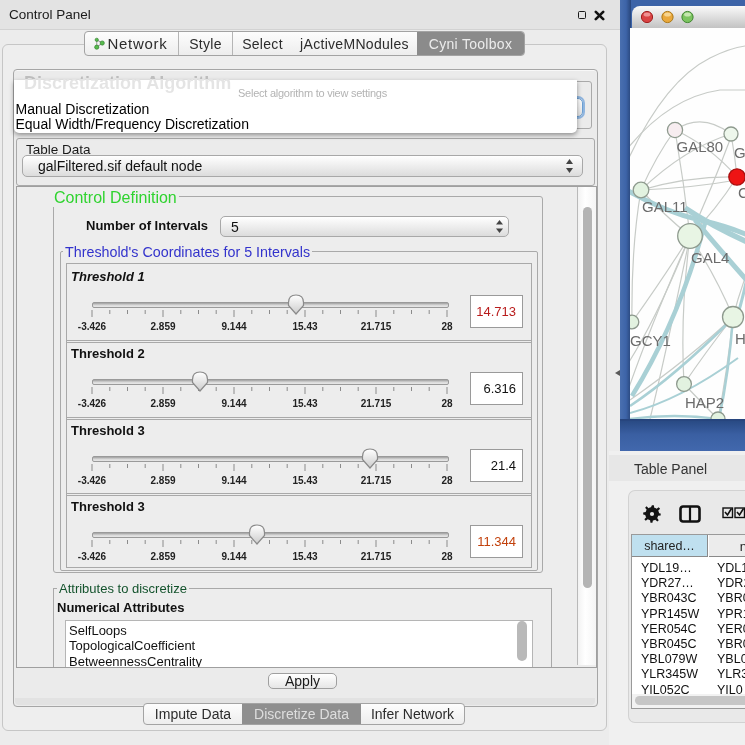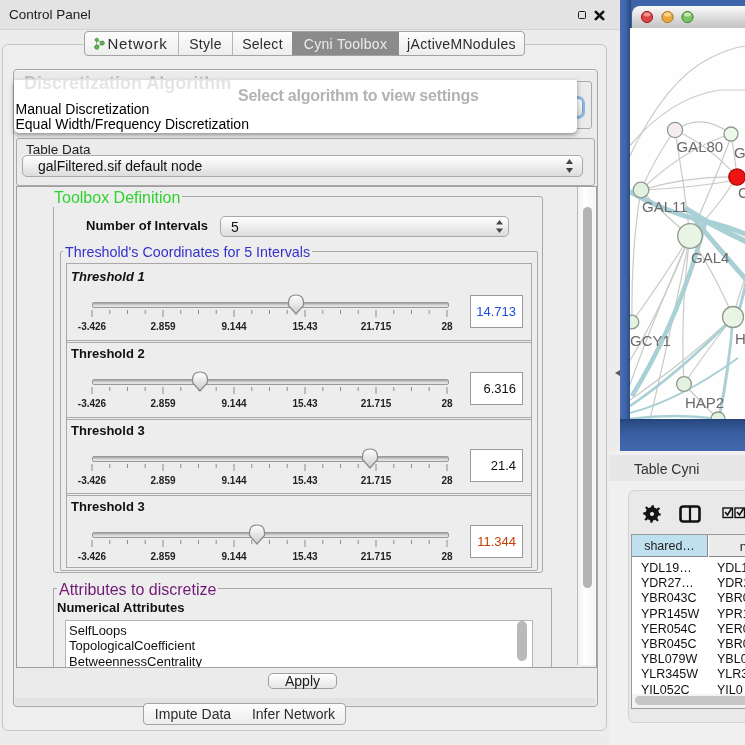--- a/index.html
+++ b/index.html
@@ -28,53 +28,53 @@
       <line x1="3" y1="3.5" x2="9" y2="7" stroke="#9a9a9a" stroke-width="1.1"></line>
       <line x1="3" y1="11.5" x2="9" y2="7" stroke="#9a9a9a" stroke-width="1.1"></line>
       <circle cx="3" cy="3.5" r="1.8" fill="#57bb4e" stroke="#2f7d2a" stroke-width="0.7"></circle>
       <circle cx="3" cy="11.5" r="2.3" fill="#57bb4e" stroke="#2f7d2a" stroke-width="0.7"></circle>
       <circle cx="9" cy="7" r="2.3" fill="#57bb4e" stroke="#2f7d2a" stroke-width="0.7"></circle>
     </svg>
       <span style="font-size:15px;letter-spacing:0.7px;">Network</span>
     </div>
   <div style="display:flex;align-items:center;justify-content:center;box-sizing:border-box;width:54px;border-right:1px solid #b5b5b5;">Style</div>
   <div style="display:flex;align-items:center;justify-content:center;box-sizing:border-box;width:59px;">Select</div>
+  <div style="display:flex;align-items:center;justify-content:center;box-sizing:border-box;width:125px;">jActiveMNodules</div>
   <div style="display:flex;align-items:center;justify-content:center;box-sizing:border-box;width:107px;background:#8b8b8b;color:#ececec;">Cyni Toolbox</div>
-  <div style="display:flex;align-items:center;justify-content:center;box-sizing:border-box;width:125px;">jActiveMNodules</div>
 </div>
 
 <div class="abs" style="left:13px;top:69px;width:583px;height:636px;background:#ebebeb;border:1px solid #a6a6a6;border-radius:4px;box-shadow:inset 0 1px 0 #f8f8f8;"></div>
 
 <div class="grp" style="left:20px;top:81px;width:570px;height:46px;"></div>
 
 <div class="abs" style="left:540px;top:98px;width:41px;height:17px;background:linear-gradient(#ffffff,#e2e2e2);border:1px solid #6b9fd2;border-radius:5px;box-shadow:0 0 0 2px rgba(120,168,220,.8);"></div>
 
 <div class="abs" style="left:14px;top:80px;width:563px;height:53px;background:#ffffff;border-radius:0 0 5px 5px;box-shadow:0 2px 5px rgba(0,0,0,0.4);z-index:5;"></div>
 <div class="abs" style="left:24px;top:73px;font-size:18px;font-weight:bold;z-index:6;background:linear-gradient(#bdbdbd 0 6px,#e4e4e4 6px);-webkit-background-clip:text;background-clip:text;color:transparent;">Discretization Algorithm</div>
-<div class="abs" style="left:238px;top:87px;font-size:16px;color:#b3b3b3;font-weight:bold;letter-spacing:-0.25px;z-index:6;">Select algorithm to view settings</div>
+<div class="abs" style="left:238px;top:87px;font-size:11px;color:#b3b3b3;font-weight:normal;letter-spacing:-0.25px;z-index:6;">Select algorithm to view settings</div>
 <div class="abs" style="left:15.5px;top:101px;font-size:14px;font-weight:normal;color:#000;z-index:6;">Manual Discretization</div>
 <div class="abs" style="left:15.5px;top:116px;font-size:14px;color:#000;z-index:6;">Equal Width/Frequency Discretization</div>
 
 <div class="grp" style="left:16px;top:138px;width:577px;height:46px;"></div>
 <div class="abs" style="left:24px;top:130px;font-size:13.5px;color:#1a1a1a;background:#ebebeb;padding:0 2px;margin-top:12px;">Table Data</div>
 <div class="abs combo" style="left:22px;top:155px;width:559px;height:20px;background:linear-gradient(#ffffff,#dcdcdc);border:1px solid #a8a8a8;border-radius:5px;">
   <div class="abs" style="left:15px;top:2px;font-size:14px;color:#111;">galFiltered.sif default node</div>
   <svg class="abs" style="right:8px;top:3px;" width="9" height="14" viewBox="0 0 9 14">
     <path d="M4.5 0 L8 5 L1 5 Z" fill="#444"></path>
       <path d="M4.5 14 L8 9 L1 9 Z" fill="#444"></path>
   </svg>
 </div>
 
 <div class="abs" style="left:16px;top:186px;width:579px;height:480px;background:#ededed;border:1px solid #9f9f9f;"></div>
 
 <div class="abs" style="left:577px;top:187px;width:18px;height:478px;background:linear-gradient(90deg,#f2f2f2,#ffffff 40%,#f4f4f4);border-left:1px solid #b9b9b9;"></div>
 <div class="abs" style="left:583px;top:207px;width:9px;height:381px;background:#b4b4b4;border-radius:5px;"></div>
 
 <div class="grp" style="left:53px;top:196px;width:488px;height:375px;"></div>
-<div class="abs" style="left:52px;top:189px;font-size:16px;color:#2fd32f;background:#ededed;padding:0 2px;">Toolbox Definition</div>
+<div class="abs" style="left:52px;top:189px;font-size:16px;color:#2fd32f;background:#ededed;padding:0 2px;">Control Definition</div>
 <div class="abs" style="left:86px;top:218px;font-size:13px;font-weight:bold;color:#111;">Number of Intervals</div>
 <div class="abs" style="left:220px;top:216px;width:287px;height:19px;background:linear-gradient(#ffffff,#dcdcdc);border:1px solid #a8a8a8;border-radius:5px;">
   <div class="abs" style="left:10px;top:2px;font-size:14px;color:#111;">5</div>
   <svg class="abs" style="right:4px;top:3px;" width="9" height="13" viewBox="0 0 9 13">
     <path d="M4.5 0 L8 4.6 L1 4.6 Z" fill="#444"></path>
       <path d="M4.5 13 L8 8.4 L1 8.4 Z" fill="#444"></path>
   </svg>
 </div>
 <div class="grp" style="left:60px;top:251px;width:476px;height:318px;border-radius:2px;"></div>
 <div class="abs" style="left:63px;top:244px;font-size:14.3px;color:#3333cc;background:#ededed;padding:0 2px;">Threshold's Coordinates for 5 Intervals</div>
@@ -113,21 +113,21 @@
 <svg class="abs" style="left:286px;top:293px;" width="20" height="23" viewBox="0 0 20 23">
       <path d="M2.5 9.5 Q2.5 2 10 2 Q17.5 2 17.5 9.5 L17.5 12.5 L10 21 L2.5 12.5 Z" fill="url(#thg1)" stroke="#8a8a8a" stroke-width="1.2"></path>
       <defs>
       <linearGradient id="thg1" x1="0" y1="0" x2="0" y2="1">
         <stop offset="0" stop-color="#ffffff"></stop>
         <stop offset="1" stop-color="#cccccc"></stop>
       </linearGradient>
     </defs>
   </svg>
 <div class="abs" style="left:470px;top:295px;width:51px;height:31px;background:#fff;border:1px solid #9a9a9a;"></div>
-<div class="abs" style="left:470px;top:304px;width:46px;text-align:right;font-size:13px;color:#1d4ed8;">14.713</div>
+<div class="abs" style="left:470px;top:304px;width:46px;text-align:right;font-size:13px;color:#b91c1c;">14.713</div>
 <div class="abs" style="left:66px;top:340px;width:464px;height:78px;border:1px solid #a9a9a9;"></div>
 <div class="abs" style="left:71px;top:346px;font-size:13px;font-weight:bold;color:#111;">Threshold 2</div>
 <div class="abs" style="left:92px;top:379px;width:355px;height:4px;background:linear-gradient(#9f9f9f,#d9d9d9 55%,#e8e8e8);border:1px solid #9a9a9a;border-radius:2px;"></div>
 <svg class="abs" style="left:90px;top:387px;" width="359" height="8" viewBox="0 0 359 8">
     <line x1="2.0" y1="0" x2="2.0" y2="7" stroke="#8b8b8b" stroke-width="1"></line>
     <line x1="19.8" y1="0" x2="19.8" y2="4" stroke="#8b8b8b" stroke-width="1"></line>
     <line x1="37.5" y1="0" x2="37.5" y2="4" stroke="#8b8b8b" stroke-width="1"></line>
     <line x1="55.2" y1="0" x2="55.2" y2="4" stroke="#8b8b8b" stroke-width="1"></line>
     <line x1="73.0" y1="0" x2="73.0" y2="7" stroke="#8b8b8b" stroke-width="1"></line>
     <line x1="90.8" y1="0" x2="90.8" y2="4" stroke="#8b8b8b" stroke-width="1"></line>
@@ -245,33 +245,34 @@
       <linearGradient id="thg4" x1="0" y1="0" x2="0" y2="1">
         <stop offset="0" stop-color="#ffffff"></stop>
         <stop offset="1" stop-color="#cccccc"></stop>
       </linearGradient>
     </defs>
   </svg>
 <div class="abs" style="left:470px;top:525px;width:51px;height:31px;background:#fff;border:1px solid #9a9a9a;"></div>
 <div class="abs" style="left:470px;top:534px;width:46px;text-align:right;font-size:13px;color:#c2410c;">11.344</div>
 
 <div class="abs" style="left:53px;top:588px;width:497px;height:78px;border:1px solid #a9a9a9;border-bottom:none;"></div>
-<div class="abs" style="left:57px;top:581px;font-size:16px;color:#701a75;background:#ededed;padding:0 2px;">Attributes to discretize</div>
+<div class="abs" style="left:57px;top:581px;font-size:13px;color:#14532d;background:#ededed;padding:0 2px;">Attributes to discretize</div>
 <div class="abs" style="left:57px;top:600px;font-size:13px;font-weight:bold;color:#111;">Numerical Attributes</div>
 <div class="abs" style="left:65px;top:620px;width:466px;height:46px;background:#ffffff;border:1px solid #b5b5b5;border-bottom:none;overflow:hidden;">
   <div style="font-size:13px;color:#111;padding:2px 12px 0 3px;line-height:15.4px;">SelfLoops<br>TopologicalCoefficient<br>BetweennessCentrality</div>
 </div>
 <div class="abs" style="left:517px;top:621px;width:10px;height:40px;background:#b9b9b9;border-radius:5px;"></div>
 
 <div class="abs" style="left:15px;top:698px;width:580px;height:7px;background:#e2e2e2;border-radius:0 0 4px 4px;"></div>
 
 <div class="abs" style="left:268px;top:673px;width:67px;height:14px;background:linear-gradient(#ffffff,#e6e6e6);border:1px solid #9f9f9f;border-radius:5px;text-align:center;font-size:14px;line-height:14px;color:#1a1a1a;">Apply</div>
 
 <div class="abs" style="left:143px;top:703px;height:22px;display:flex;border:1px solid #a3a3a3;border-radius:4px;overflow:hidden;background:linear-gradient(#fdfdfd,#ededed);font-size:14px;color:#2c2c2c;box-sizing:border-box;">
   <div style="display:flex;align-items:center;justify-content:center;box-sizing:border-box;width:98px;">Impute Data</div>
+  <div style="display:flex;align-items:center;justify-content:center;box-sizing:border-box;width:119px;background:#8f8f8f;color:#dedede;">Discretize Data</div>
   <div style="display:flex;align-items:center;justify-content:center;box-sizing:border-box;width:103px;">Infer Network</div>
 </div>
 
 <div class="abs" style="left:615px;top:370px;width:5px;height:6px;background:#5a5a5a;clip-path:polygon(100% 0,100% 100%,0 50%);"></div>
 
 <div class="abs" style="left:620px;top:0;width:125px;height:451px;background:#3d64a8;"></div>
 <div class="abs" style="left:620px;top:0;width:11px;height:451px;background:linear-gradient(90deg,#4a70b0 0%,#3d64a8 55%,#2c4b82 92%,#27457e 100%);"></div>
 <div class="abs" style="left:620px;top:421px;width:125px;height:30px;background:linear-gradient(#294a84,#3a5fa2 45%,#4268ad 100%);"></div>
 <div class="abs" style="left:632px;top:6px;width:113px;height:22px;background:linear-gradient(#fafafa,#c3c3c3);border-radius:8px 0 0 0;border-bottom:1px solid #8f8f8f;"></div>
 <svg class="abs" style="left:638px;top:9px;" width="60" height="16" viewBox="0 0 60 16">
@@ -345,21 +346,21 @@
     <text x="0" y="318">GCY1</text>
     <text x="105" y="316">H</text>
     <text x="55" y="380">HAP2</text>
   </g>
 </svg>
 </div>
 <div class="abs" style="left:620px;top:419px;width:125px;height:2px;background:#27457e;"></div>
 
 <div class="abs" style="left:609px;top:451px;width:136px;height:294px;background:#f0f0f0;"></div>
 <div class="abs" style="left:609px;top:455px;width:136px;height:26px;background:#e7e7e7;"></div>
-<div class="abs" style="left:634px;top:461px;font-size:14px;color:#333;">Table Cyni</div>
+<div class="abs" style="left:634px;top:461px;font-size:14px;color:#333;">Table Panel</div>
 <div class="abs" style="left:628px;top:490px;width:117px;height:231px;background:#e9e9e9;border:1px solid #d2d2d2;border-radius:7px 0 0 7px;border-right:none;"></div>
 
 <svg class="abs" style="left:643px;top:505px;" width="18" height="18" viewBox="0 0 18 18">
   <g fill="#141414">
     <path d="M9 0 L11 0 L11.4 2.6 A6.6 6.6 0 0 1 13.8 3.6 L16 2.2 L17.4 3.6 L15.4 5.8 A6.6 6.6 0 0 1 16.4 8.2 L18 8.5 L18 10.5 L15.4 10.9 A6.6 6.6 0 0 1 14.4 13.3 L16 15.4 L14.6 16.8 L12.4 14.9 A6.6 6.6 0 0 1 10 15.9 L9.5 18 L7.5 18 L7.1 15.4 A6.6 6.6 0 0 1 4.7 14.4 L2.6 16 L1.2 14.6 L3.1 12.4 A6.6 6.6 0 0 1 2.1 10 L0 9.5 L0 7.5 L2.6 7.1 A6.6 6.6 0 0 1 3.6 4.7 L2 2.6 L3.4 1.2 L5.6 3.1 A6.6 6.6 0 0 1 8 2.1 Z" transform="translate(0.2,0.2) scale(0.97)"></path>
   </g>
   <circle cx="9" cy="9" r="2.1" fill="#e9e9e9"></circle>
 </svg>
 
 <svg class="abs" style="left:679px;top:505px;" width="22" height="18" viewBox="0 0 22 18">

